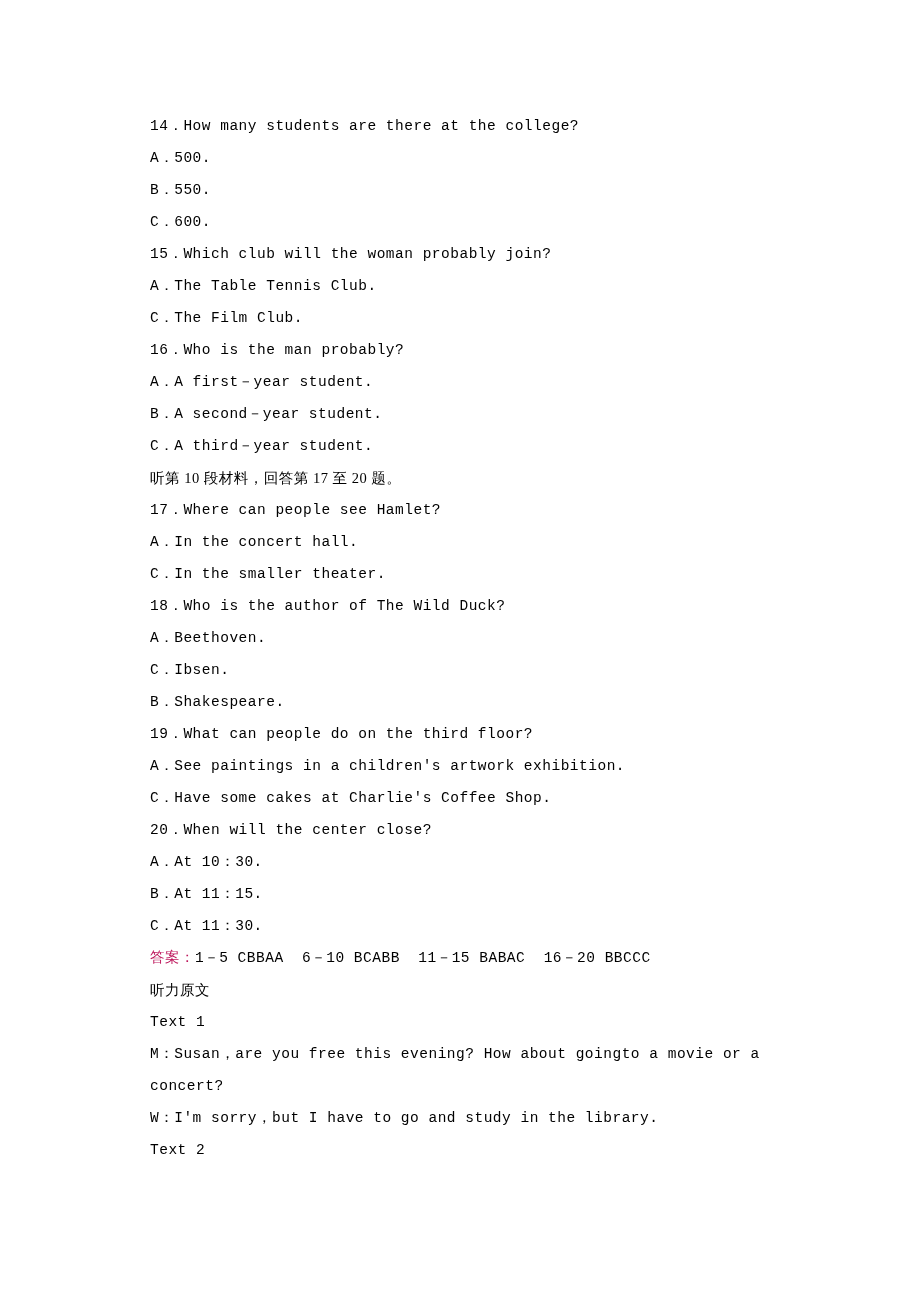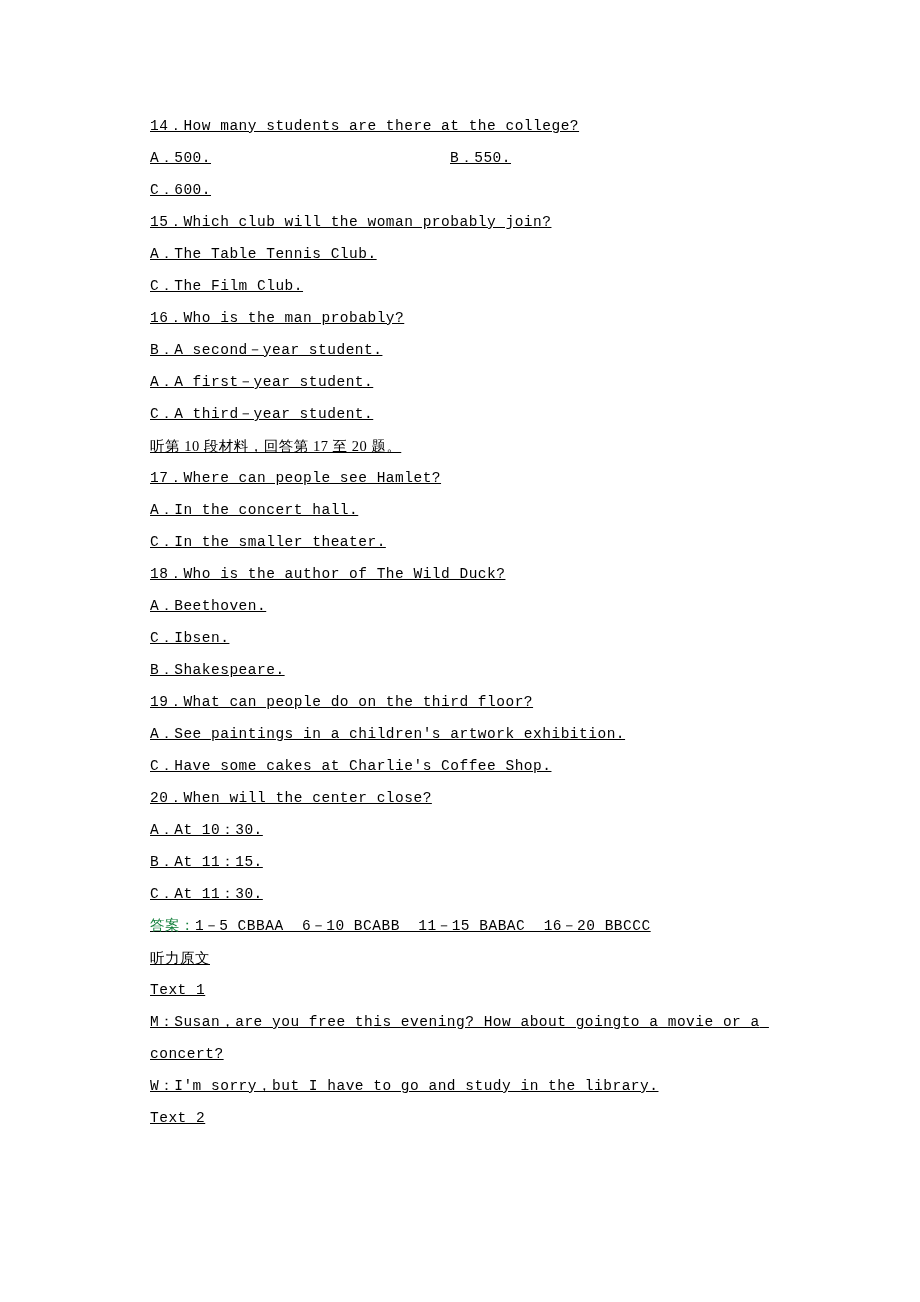--- a/index.html
+++ b/index.html
@@ -13,30 +13,30 @@
     padding: 110px 150px 100px 150px;
     box-sizing: border-box;
     width: 920px;
   }
   .line {
     font-size: 14.5px;
     line-height: 32px;
     color: #000;
     white-space: pre-wrap;
     letter-spacing: 0.5px;
-    text-decoration: underline;
   }
   .mono {
     font-family: "SimSun", "Courier New", monospace;
   }
   .answer-prefix {
-    color: #15803d;
+    color: #be185d;
   }
   .two-col {
     display: flex;
+    flex-direction: column;
   }
   .two-col .left {
     width: 300px;
   }
 </style>
 </head>
 <body>
 
 <div class="page">
 
@@ -45,22 +45,22 @@
     <div class="line mono left">A．500.</div>
     <div class="line mono">B．550.</div>
   </div>
   <div class="line mono">C．600.</div>
 
   <div class="line mono">15．Which club will the woman probably join?</div>
   <div class="line mono">A．The Table Tennis Club.</div>
   <div class="line mono">C．The Film Club.</div>
 
   <div class="line mono">16．Who is the man probably?</div>
+  <div class="line mono">A．A first－year student.</div>
   <div class="line mono">B．A second－year student.</div>
-  <div class="line mono">A．A first－year student.</div>
   <div class="line mono">C．A third－year student.</div>
 
   <div class="line">听第 10 段材料，回答第 17 至 20 题。</div>
 
   <div class="line mono">17．Where can people see Hamlet?</div>
   <div class="line mono">A．In the concert hall.</div>
   <div class="line mono">C．In the smaller theater.</div>
 
   <div class="line mono">18．Who is the author of The Wild Duck?</div>
   <div class="line mono">A．Beethoven.</div>

